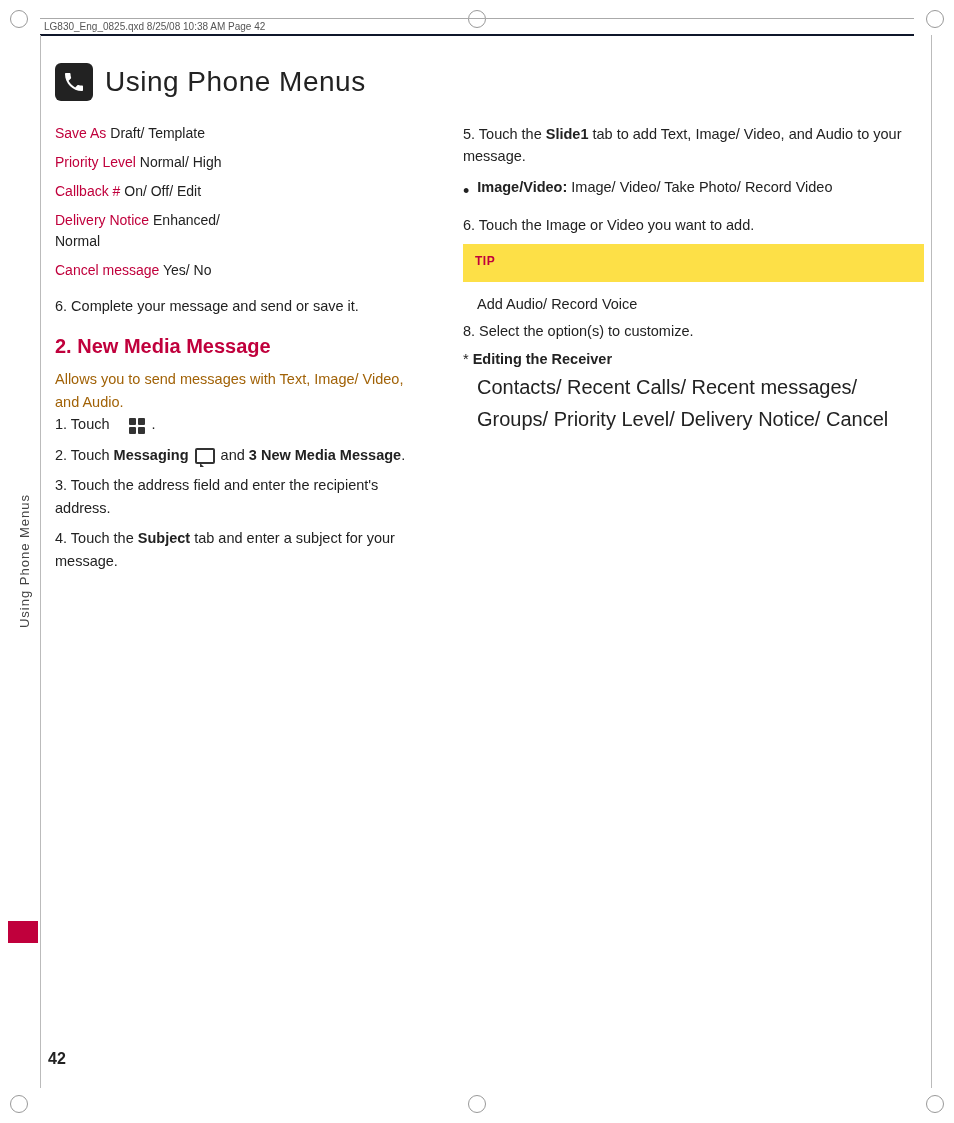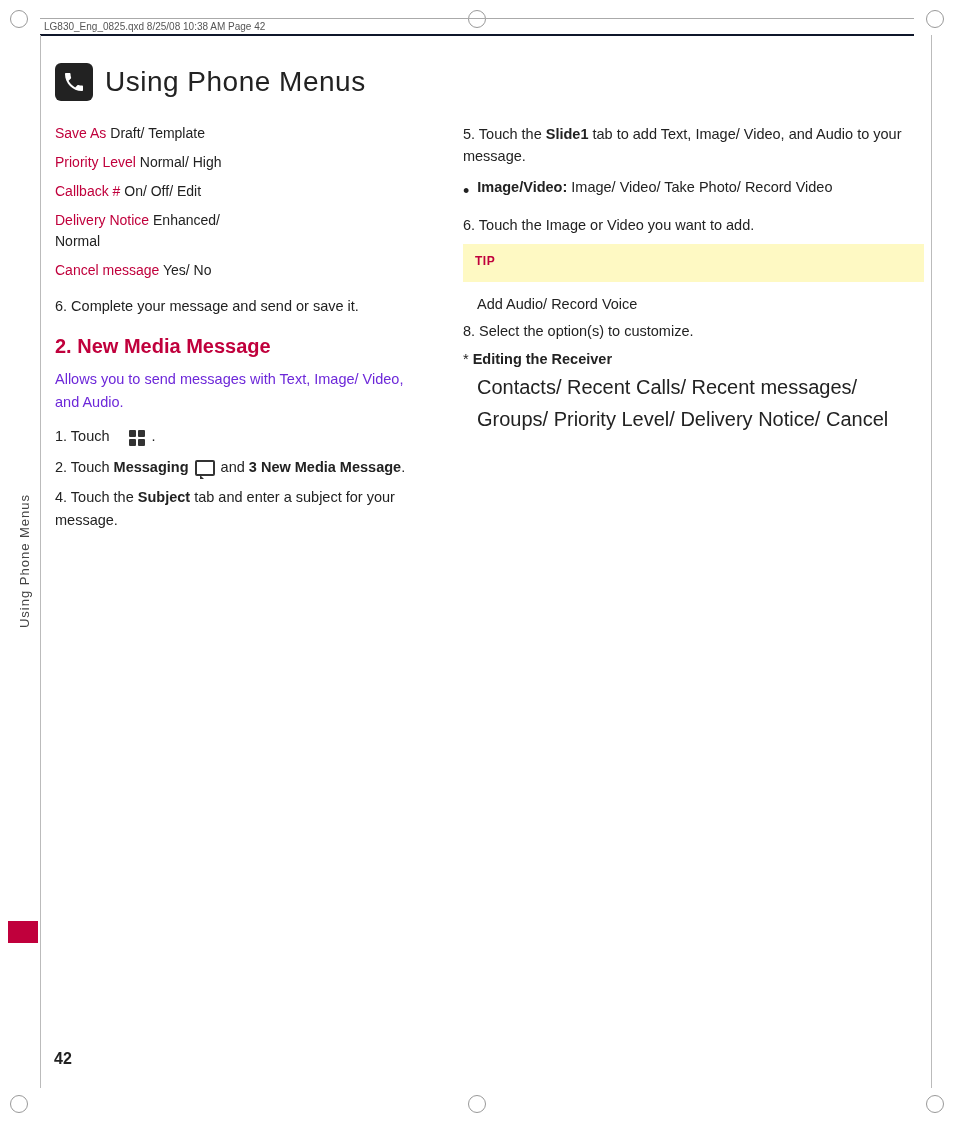--- a/index.html
+++ b/index.html
@@ -69,21 +69,21 @@
       left: 8px;
       width: 30px;
       height: 22px;
       background: #c0003c;
     }
 
     
     .page-number {
       position: absolute;
       bottom: 55px;
-      left: 54px;
+      left: 48px;
       font-size: 16px;
       font-weight: bold;
       color: #222;
     }
 
     
     .main-content {
       position: absolute;
       top: 45px;
       left: 55px;
@@ -161,22 +161,21 @@
     .section-heading {
       font-size: 20px;
       color: #c0003c;
       font-weight: bold;
       margin-bottom: 10px;
     }
 
     .section-desc {
       font-size: 14.5px;
       line-height: 1.55;
-      color: #6d28d9;
-      margin-bottom: 12px;
+      color: #a16207;
     }
 
     .step {
       font-size: 14.5px;
       line-height: 1.55;
       color: #222;
       margin-bottom: 8px;
       display: flex;
       align-items: flex-start;
     }
@@ -219,21 +218,21 @@
       vertical-align: middle;
       margin: 0 3px;
     }
     .grid-icon span {
       background: #333;
       border-radius: 1px;
     }
 
     
     .tip-box {
-      background: #fef9c3;
+      background: #fde047;
       padding: 10px 12px;
       margin-bottom: 14px;
       margin-top: 6px;
     }
     .tip-label {
       font-size: 12px;
       font-weight: bold;
       color: #c0003c;
       margin-bottom: 4px;
       text-transform: uppercase;
@@ -369,20 +368,25 @@
       </div>
 
       <div class="step">
         <span class="step-content">
           2. Touch <span class="bold">Messaging</span>
           <span class="msg-icon"></span>
           and <span class="bold">3 New Media Message</span>.
         </span>
       </div>
 
+      <div class="step">
+        <span class="step-content">
+          3. Touch the address field and enter the recipient's address.
+        </span>
+      </div>
 
       <div class="step">
         <span class="step-content">
           4. Touch the <span class="bold">Subject</span> tab and enter a subject for your message.
         </span>
       </div>
 
     </div>
 
     <div class="col-right">

